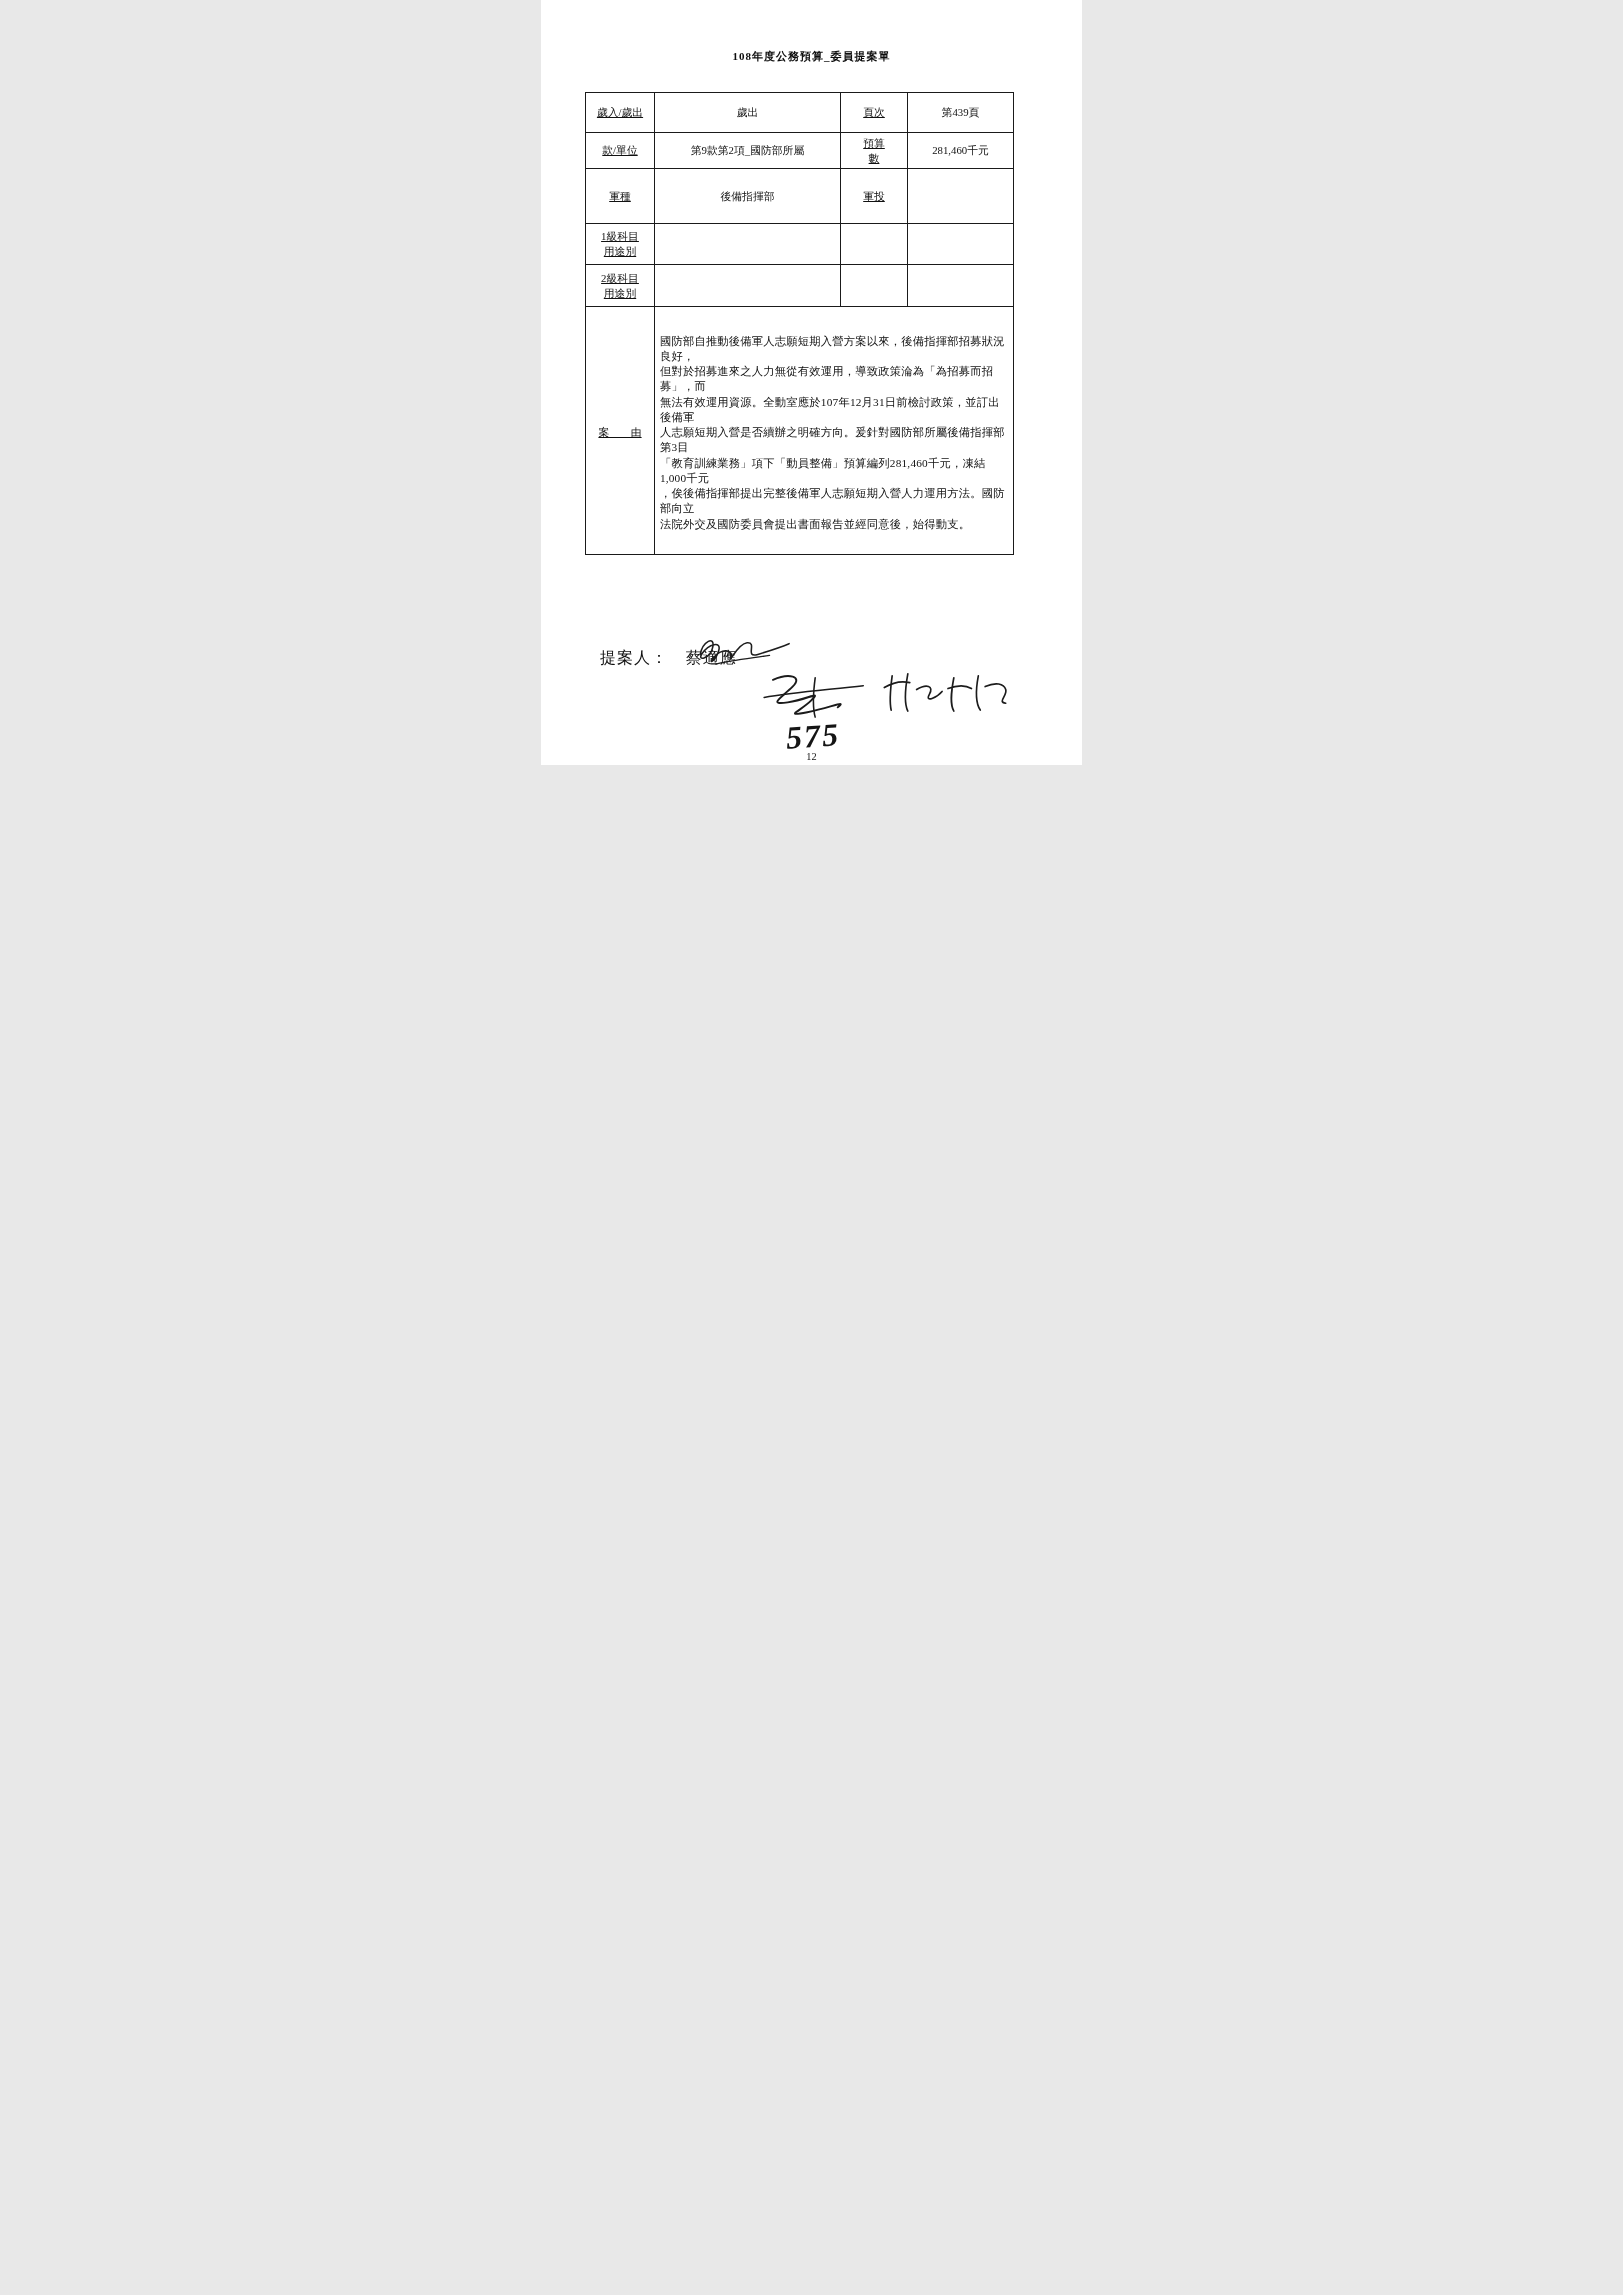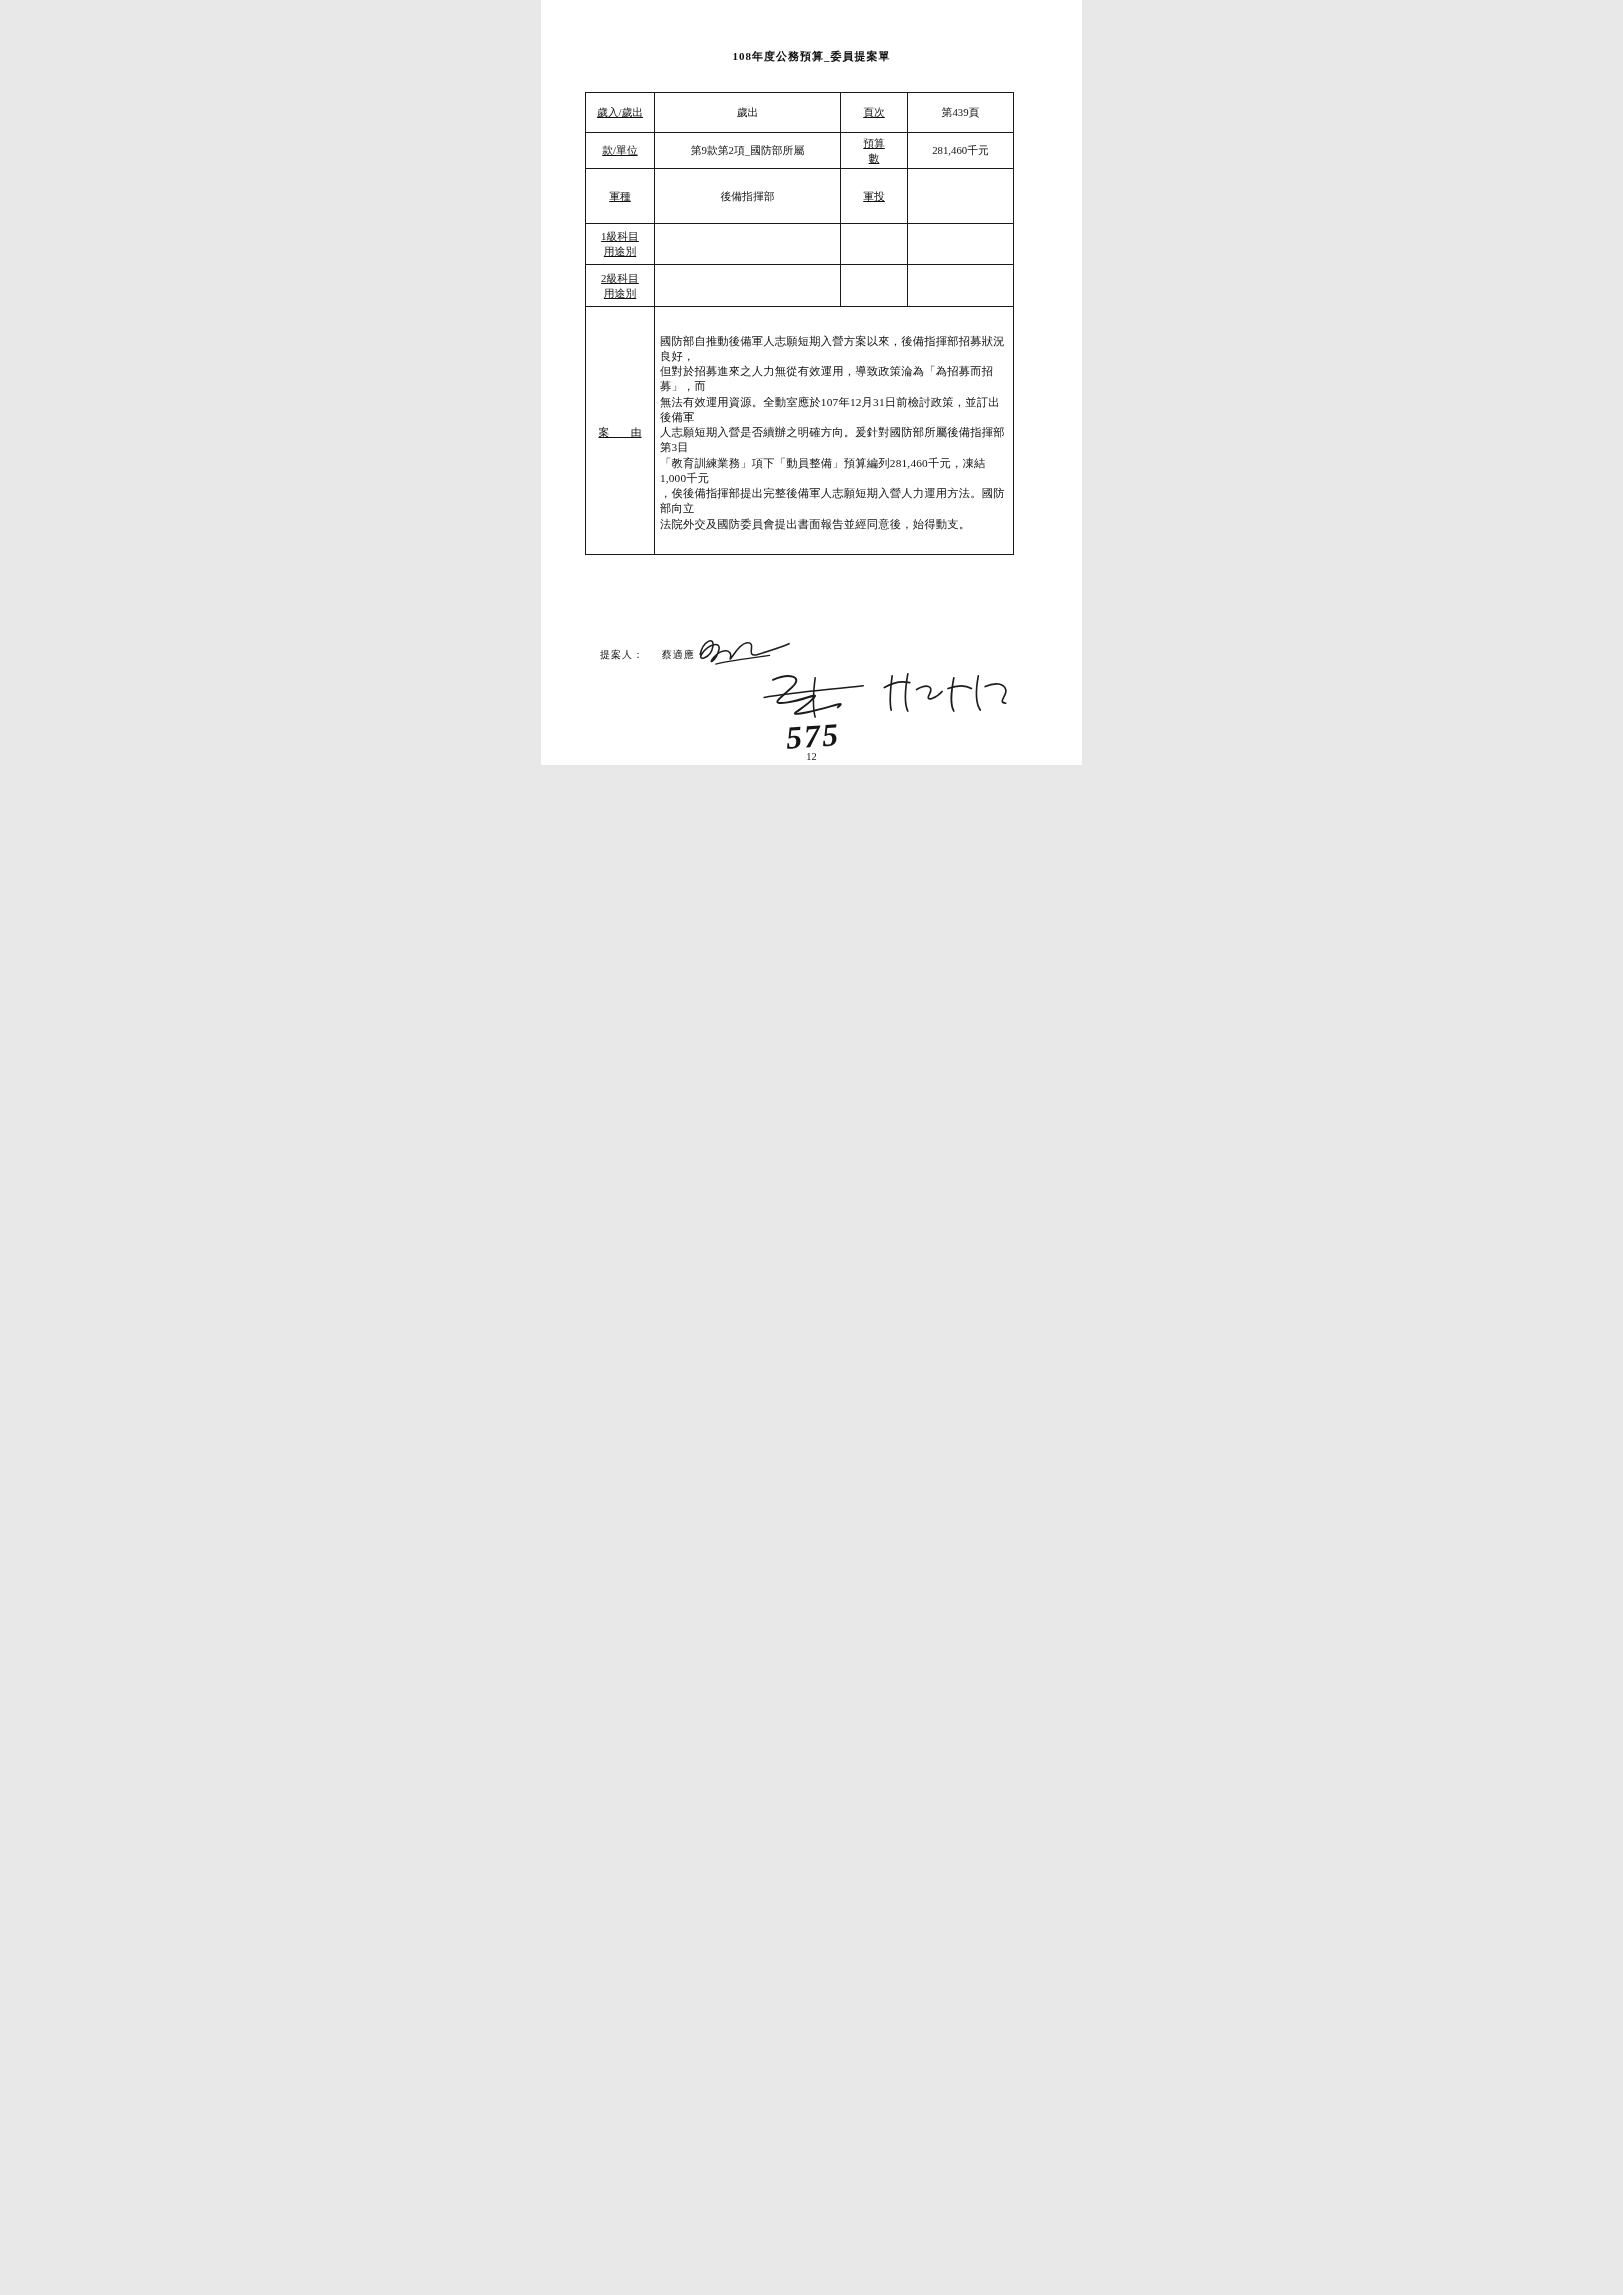--- a/index.html
+++ b/index.html
@@ -61,21 +61,21 @@
     vertical-align: top;
     padding: 4.4px 4.9px 0 4.9px;
     line-height: 34px;
     font-size: 11.3px;
     letter-spacing: 0.2px;
   }
   .proposer-line {
     position: absolute;
     left: 59px;
     top: 648px;
-    font-size: 10px;
+    font-size: 16px;
     letter-spacing: 1px;
     display: flex;
     gap: 17.7px;
   }
   .sig {
     position: absolute;
   }
   .sig svg {
     display: block;
   }

